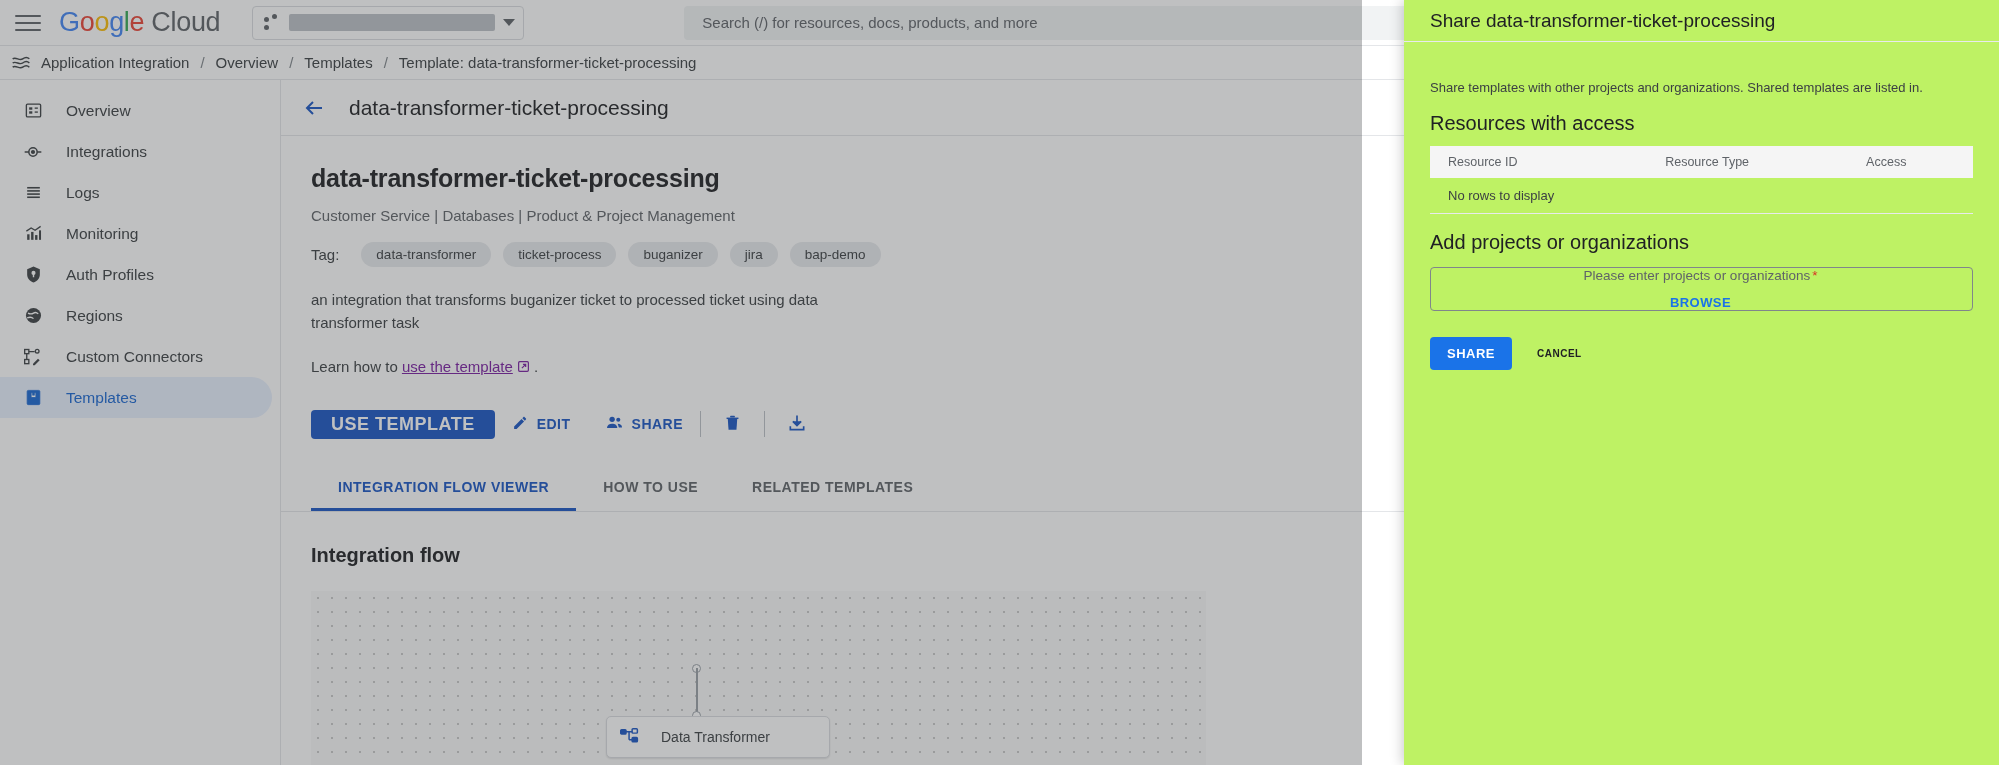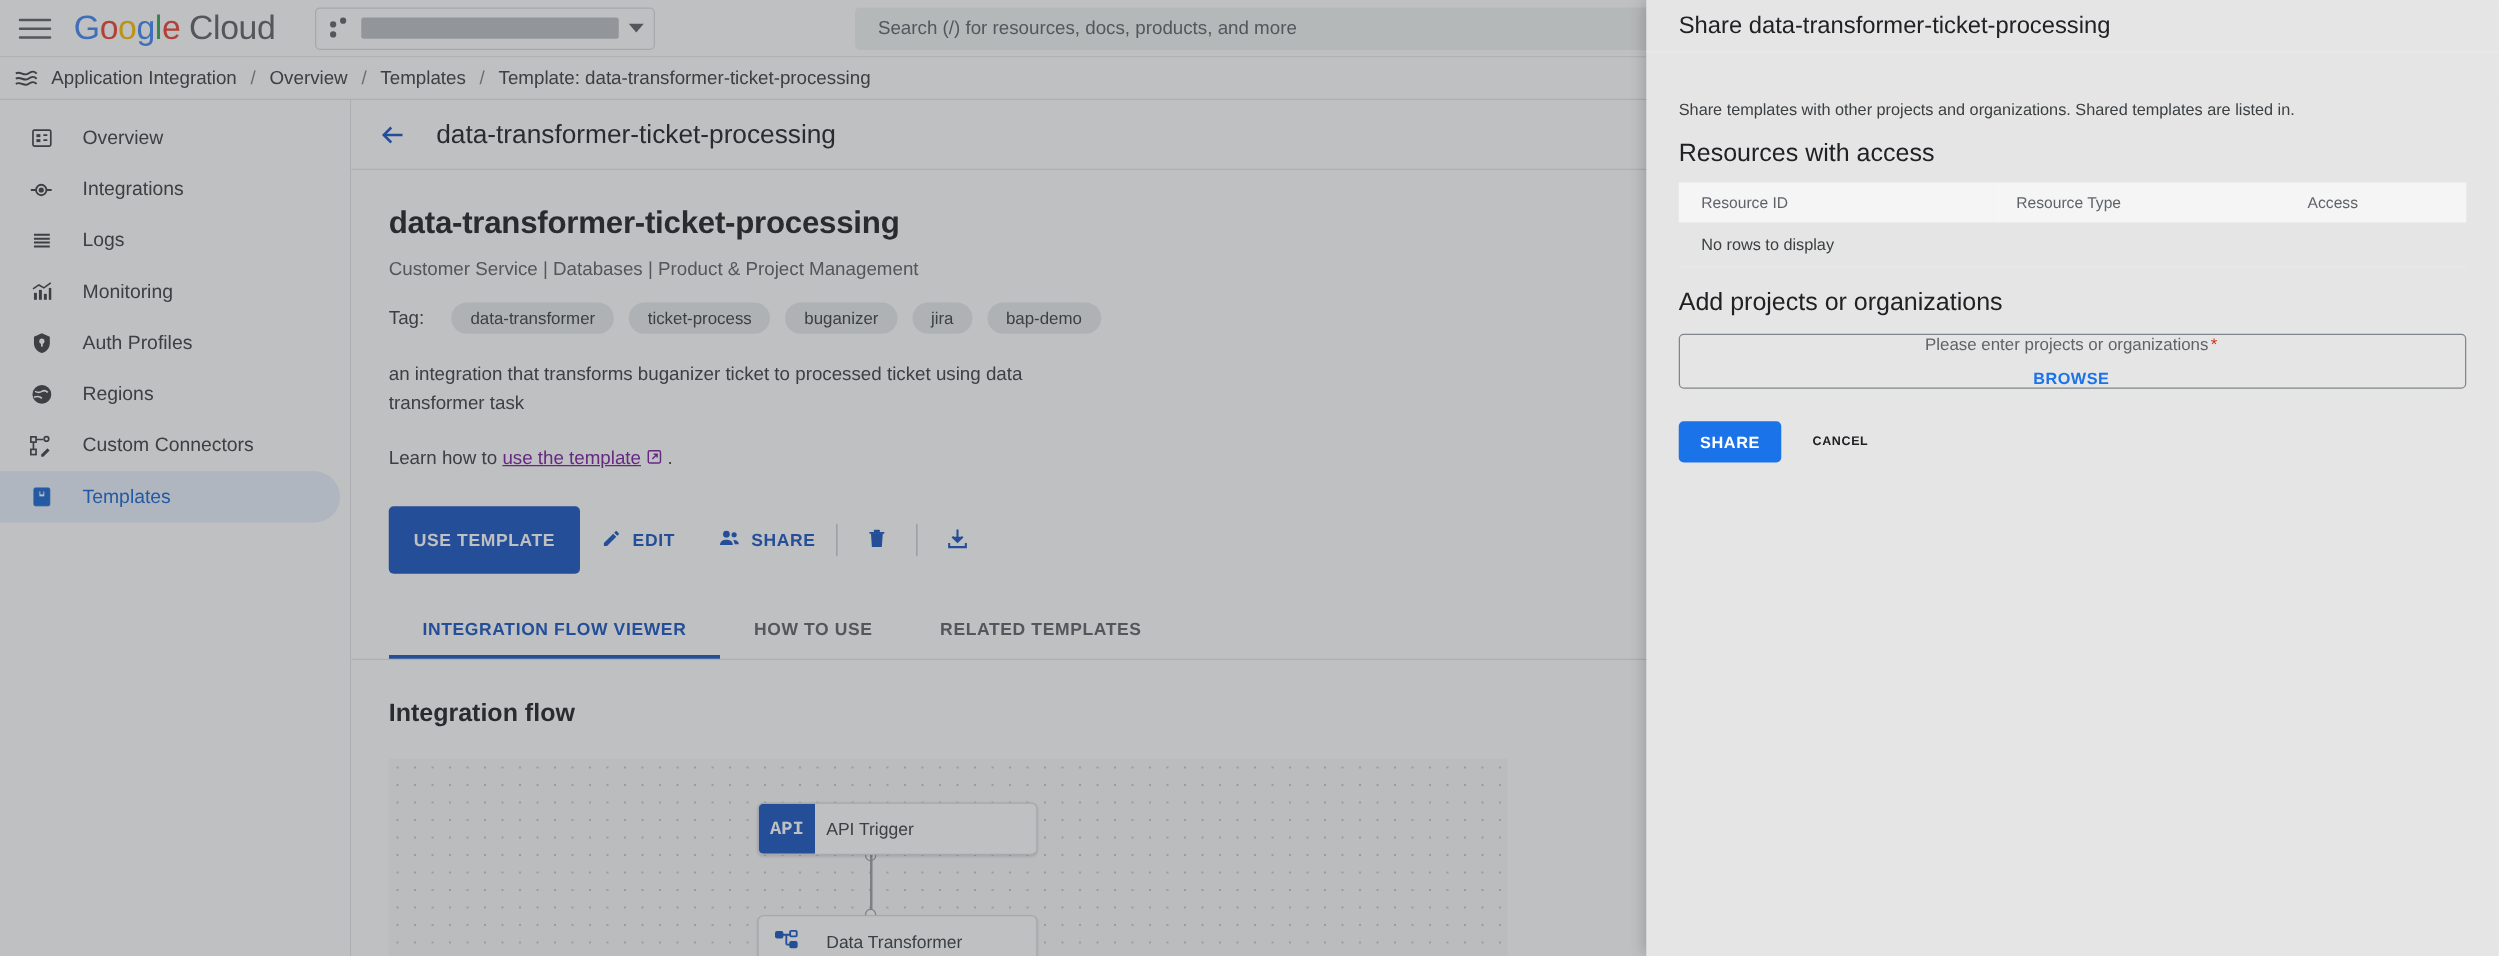--- a/index.html
+++ b/index.html
@@ -121,21 +121,21 @@
     padding: 5px 15px; font-size: 13.5px; white-space:nowrap; cursor:default;
   }
   .tpl-desc { margin-top: 22px; font-size: 15px; color:#3c4043; line-height: 1.5; max-width: 520px; }
   .learn-row { margin-top: 24px; font-size: 15px; color:#3c4043; }
   .learn-row a { color:#7b1fa2; text-decoration: underline; cursor:pointer; }
   .ext-ico { display:inline-block; width:13px;height:13px; margin-left:4px; vertical-align:-1px; }
 
   .action-row { margin-top: 30px; display:flex; align-items:center; gap: 0; }
   .btn-primary {
     background:#1a56c4; color:#fff; border:none; border-radius:4px;
-    height: 54px; padding: 0 20px; font-size: 14px; font-weight:600;
+    height: 29px; padding: 0 20px; font-size: 18px; font-weight:600;
     letter-spacing:0.5px; cursor:pointer; font-family: inherit;
   }
   .btn-text {
     background:none;border:none; color:#1a56c4; font-size:14px; font-weight:600;
     letter-spacing:0.5px; height:38px; padding: 0 17px; cursor:pointer;
     display:flex;align-items:center;gap:8px; font-family: inherit;
   }
   .icon-btn { background:none;border:none;cursor:pointer; padding: 0 22px; height:38px; display:flex;align-items:center; }
   .vdiv { width:1px; height:26px; background:#bdc1c6; }
 
@@ -173,22 +173,22 @@
   .node-label { font-size: 14px; color:#3c4043; padding-left: 9px; }
   .connector { position:absolute; left: 385px; top: 77px; width: 2px; height: 48px; background:#9aa0a6; }
   .conn-dot {
     position:absolute; width:9px;height:9px;border-radius:50%;
     background:#fff; border:1.5px solid #9aa0a6; left: 381px;
   }
 
   
   .dialog {
     position:absolute; top:0; right:0; z-index: 100;
-    width: 682px; height: 765px;
-    background:#e5e5e5;
+    width: 595px; height: 765px;
+    background:#bef264;
     box-shadow: -2px 0 12px rgba(0,0,0,.20);
     display:flex; flex-direction:column;
   }
   .dlg-head {
     height: 42px; display:flex; align-items:center;
     padding: 0 26px; border-bottom: 1px solid #e8eaed;
     font-size: 19px; color:#202124;
   }
   .dlg-body { padding: 20px 26px 0 26px; }
   .dlg-desc { font-size: 13px; color:#3c4043; margin-top: 18px; }
@@ -464,24 +464,20 @@
     </div>
 
     <div class="flow-wrap">
       <div class="flow-title">Integration flow</div>
 
       <div class="canvas">
         <div class="conn-dot" style="top:73px;"></div>
         <div class="connector"></div>
         <div class="conn-dot" style="top:120px;"></div>
 
-        <div class="node node-api">
-          <div class="node-badge">API</div>
-          <div class="node-label">API Trigger</div>
-        </div>
 
         <div class="node node-dt">
           <div class="node-ico">
             <svg width="21" height="21" viewBox="0 0 24 24" fill="none" stroke="#1a56c4" stroke-width="1.7">
               <rect x="2" y="3" width="6" height="5" rx="1" fill="#1a56c4"></rect>
               <rect x="15" y="2" width="6" height="5" rx="1"></rect>
               <rect x="15" y="12" width="6" height="5" rx="1" fill="#1a56c4"></rect>
               <path d="M8 5.5 h7 M11.5 5.5 v9 M11.5 14.5 h3.5"></path>
             </svg>
           </div>

